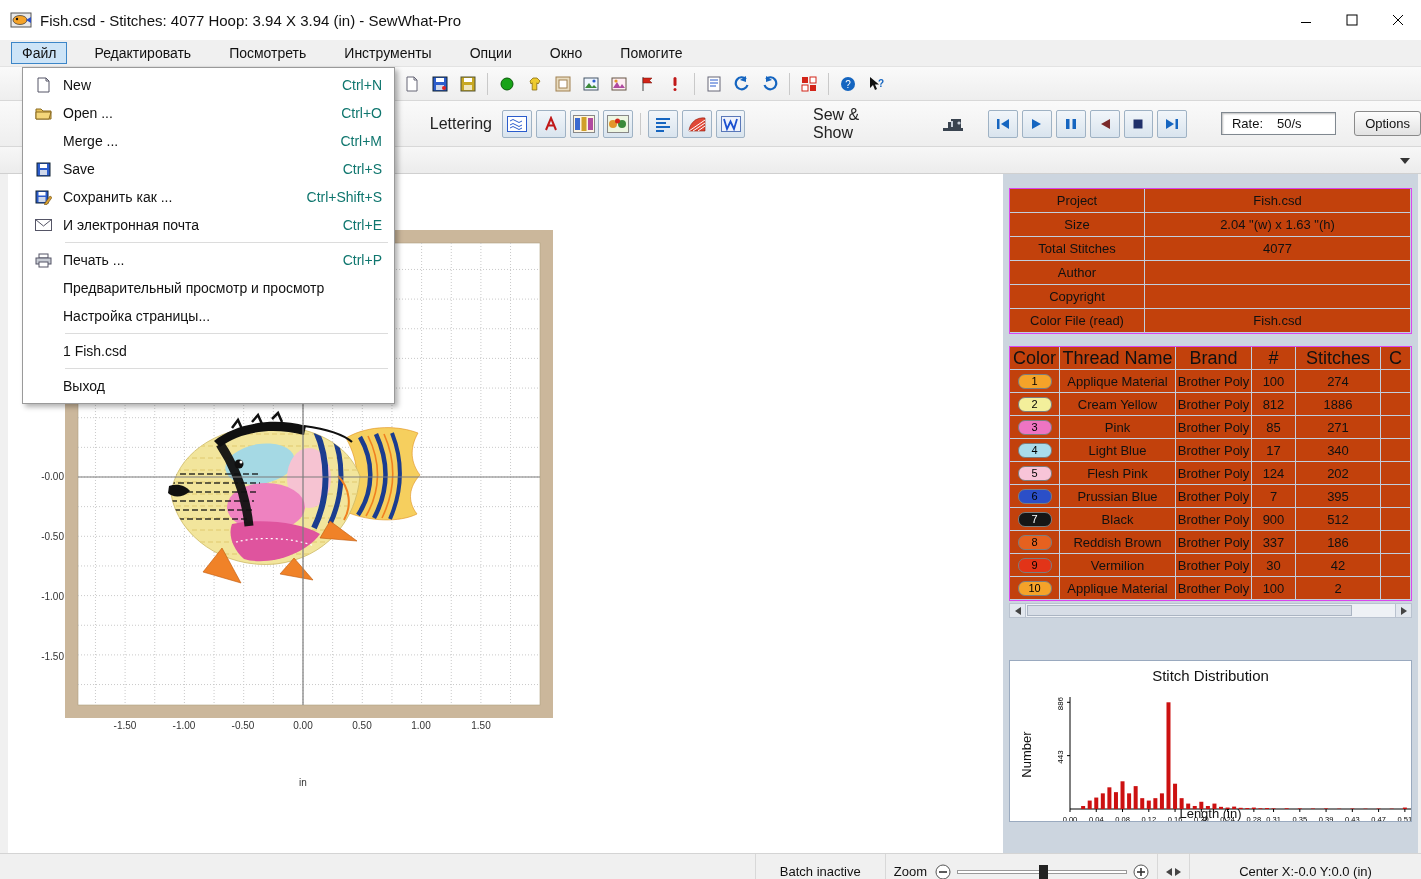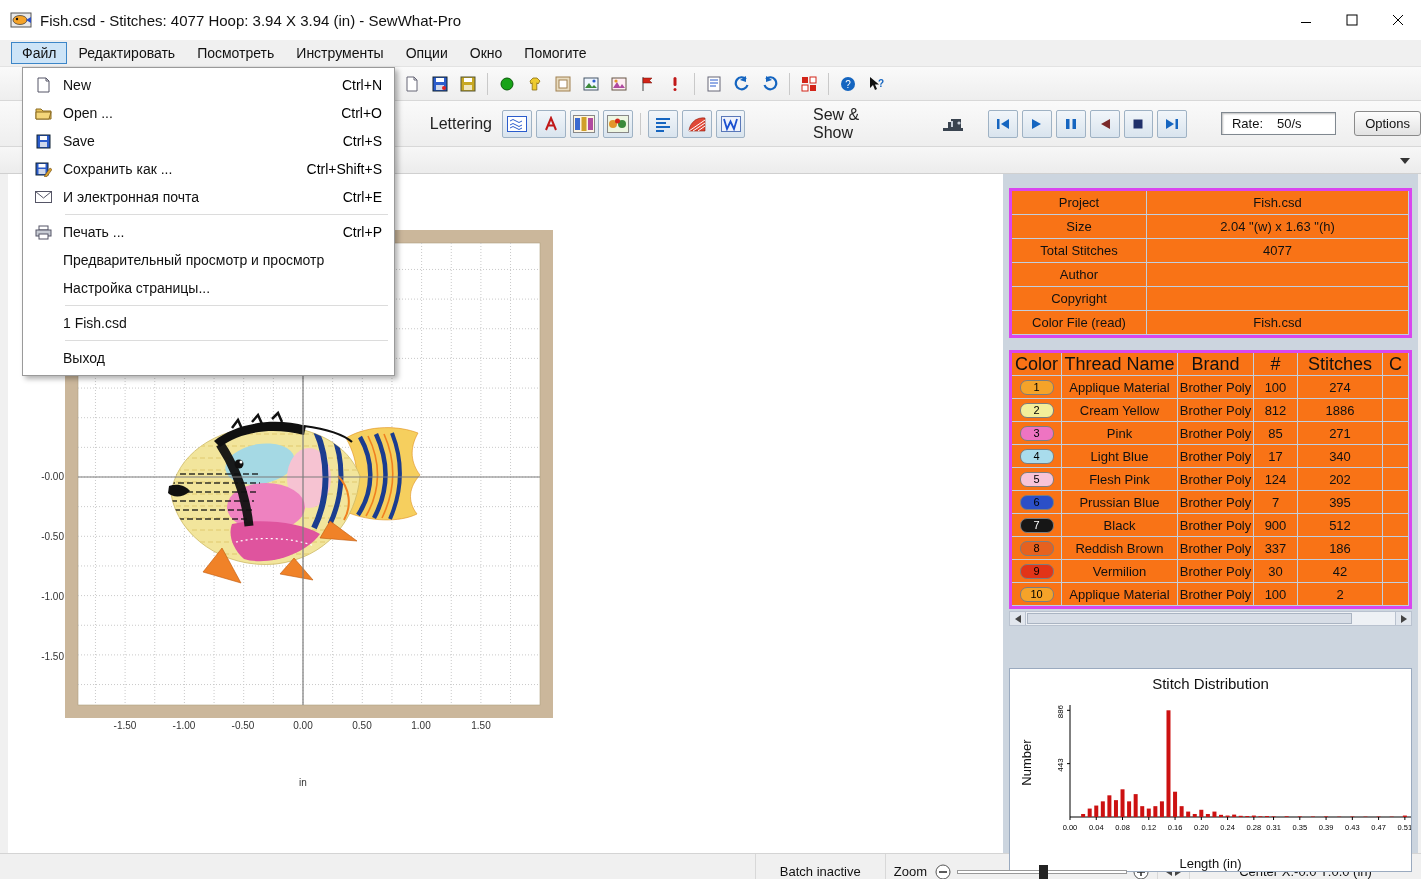--- a/index.html
+++ b/index.html
@@ -7,21 +7,21 @@
   .window { position:relative; width:1421px; height:879px; background:#f0f0f0; overflow:hidden; font-size:13px; color:#111; }
 
   
   .titlebar { height:40px; background:#fff; display:flex; align-items:center; padding-left:10px; font-size:15px; }
   .app-icon { width:22px; height:22px; margin-right:8px; flex:0 0 auto; }
   .win-controls { margin-left:auto; display:flex; height:100%; }
   .win-btn { width:46px; height:100%; display:flex; align-items:center; justify-content:center; cursor:default; }
 
   
   .menubar { height:27px; background:#f0f0f0; display:flex; align-items:center; padding-left:12px; font-size:14px; border-bottom:1px solid #e3e3e3; }
-  .menu-item { padding:2px 10px; margin-right:2px; }
+  .menu-item { padding:2px 10px; margin-right:18px; }
   .menu-item.active { background:#cde4f7; outline:1px solid #3c86c8; }
 
   
   .toolbar { display:flex; align-items:center; background:linear-gradient(#fafafa,#eeeeee); border-bottom:1px solid #d8d8d8; }
   .t1 { height:34px; }
   .t2 { height:46px; }
   .tb-sep { width:1px; height:22px; background:#c9c9c9; margin:0 5px; }
   .icon24 { width:26px; height:26px; display:flex; align-items:center; justify-content:center; border:1px solid transparent; margin:0 1px; }
   .tb-label { font-size:16px; color:#222; margin:0 8px; }
   .btn-chrome { display:flex; align-items:center; justify-content:center; width:30px; height:28px; margin:0 2px; background:linear-gradient(#f2f6fa,#d9e4ee); border:1px solid #9fb2c4; border-radius:2px; }
@@ -35,56 +35,56 @@
   
   .main { display:flex; height:679px; background:#f0f0f0; padding:0 3px 0 8px; }
   .canvas-area { position:relative; flex:1; background:#fff; overflow:hidden;padding-left:35px; }
   .canvas-svg { position:absolute; left:0; top:0; }
   .ruler-v span { position:absolute; left:24px; width:32px; text-align:right; font-size:10px; color:#333; }
   .ruler-h span { position:absolute; width:36px; text-align:center; font-size:10px; color:#333; top:546px; }
   .ruler-unit { position:absolute; left:281px; top:559px; width:28px; text-align:center; font-size:10px; color:#333;margin-top:44px; }
 
   
   .right-panel { width:415px; background:#ccd5df; padding:6px; }
-  .grid-table { background:#f97316; border:3px solid #d946ef; display:grid; font-size:13px; }
+  .grid-table { background:#c2410c; border:1px solid #d946ef; display:grid; font-size:13px; }
   .grid-table > div { border-right:1px solid #c2cedd; border-bottom:1px solid #c2cedd; display:flex; align-items:center; justify-content:center; overflow:hidden; white-space:nowrap; }
   .info-table { grid-template-columns:135px 1fr; grid-auto-rows:24px; margin-top:8px; }
   .color-table { grid-template-columns:50px 116px 76px 44px 85px 1fr; grid-auto-rows:23px; margin-top:12px; }
   .color-table .hdr { font-size:18px; }
   .swatch { width:34px; height:15px; border-radius:7px; border:1px solid #7d7d7d; font-size:11px; display:flex; align-items:center; justify-content:center; }
   .hscroll { height:15px; margin-top:2px; background:#eef1f5; border:1px solid #b9c2cf; display:flex; align-items:center; }
   .hs-arrow { width:16px; height:100%; display:flex; align-items:center; justify-content:center; background:#e2e7ee; border-right:1px solid #b9c2cf; }
   .hs-arrow.right { border-right:none; border-left:1px solid #b9c2cf; }
   .hs-track { flex:1; height:100%; position:relative; }
   .hs-thumb { position:absolute; left:1px; top:1px; height:11px; width:88%; background:#d7dde6; border:1px solid #aab4c2; }
   .tri { width:0; height:0; border-style:solid; }
   .tri-left  { border-width:4px 6px 4px 0; border-color:transparent #444 transparent transparent; }
   .tri-right { border-width:4px 0 4px 6px; border-color:transparent transparent transparent #444; }
 
-  .hist-panel { margin-top:42px; height:204px; background:#fff; border:1px solid #9aaabf; position:relative; overflow:hidden; }
+  .hist-panel { margin-top:42px; height:162px; background:#fff; border:1px solid #9aaabf; position:relative; overflow:hidden; }
   .hist-title { text-align:center; font-size:15px; margin-top:6px; color:#111; }
   .hist-ylabel { position:absolute; left:-14px; top:86px; transform:rotate(-90deg); font-size:13px; color:#111; width:60px; text-align:center; }
   .hist-xlabel { position:absolute; left:0; right:0; bottom:0px; text-align:center; font-size:13px; color:#111; }
   #hist-svg { position:absolute; left:26px; top:30px; }
 
   
   .statusbar { height:36px; background:#f0f0f0; border-top:1px solid #d4d4d4; display:flex; align-items:center; font-size:13px; }
   .sb-seg { height:100%; display:flex; align-items:center; justify-content:center; border-left:1px solid #d8d8d8; padding:0 8px; }
   .sb-fill { flex:1; border-left:none; }
   .zoom-track { width:170px; height:4px; background:#fff; border:1px solid #9a9a9a; position:relative; margin:0 6px; }
   .zoom-thumb { position:absolute; left:48%; top:-6px; width:9px; height:14px; background:#222; }
   .pm-circle { width:16px; height:16px; }
   .bottom-strip { height:3px; background:#2053c5; }
 
   
   .file-menu { position:absolute; left:22px; top:67px; width:373px; background:#fff; border:1px solid #9a9a9a; box-shadow:3px 3px 5px rgba(0,0,0,.3); z-index:60; padding:3px 0; }
   .fm-item { height:28px; display:flex; align-items:center; font-size:14px; padding-right:12px; }
   .fm-icon { width:40px; display:flex; align-items:center; justify-content:center; flex:0 0 auto; }
   .fm-label { flex:1; white-space:nowrap; }
-  .fm-short { color:#000000; margin-left:10px; }
+  .fm-short { color:#0f766e; margin-left:10px; }
   .fm-sep { height:1px; background:#dcdcdc; margin:3px 6px 3px 42px; }
 </style>
 </head>
 <body>
 
 <div class="window">
 
   <div class="titlebar">
     <svg class="app-icon" viewBox="0 0 22 22">
       <rect x="1" y="4" width="20" height="14" fill="#e8e8e8" stroke="#555"></rect>
@@ -715,20 +715,25 @@
       <span class="fm-icon">
           <svg width="17" height="14">
             <path d="M1,3 h5 l2,2 h8 v8 h-15 z" fill="#e8c25a" stroke="#8a6a20"></path>
             <path d="M1,6 h15 l-2,7 h-13 z" fill="#f4d67a" stroke="#8a6a20"></path>
           </svg>
         </span>
       <span class="fm-label">Open ...</span>
       <span class="fm-short">Ctrl+O</span>
     </div>
     <div class="fm-item">
+      <span class="fm-icon"></span>
+      <span class="fm-label">Merge ...</span>
+      <span class="fm-short">Ctrl+M</span>
+    </div>
+    <div class="fm-item">
       <span class="fm-icon">
           <svg width="15" height="15">
             <rect x="1" y="1" width="13" height="13" fill="#2b5ccc" stroke="#123"></rect>
             <rect x="4" y="2" width="7" height="4" fill="#fff"></rect>
             <rect x="4" y="8" width="7" height="5" fill="#cfd8ea"></rect>
           </svg>
         </span>
       <span class="fm-label">Save</span>
       <span class="fm-short">Ctrl+S</span>
     </div>

